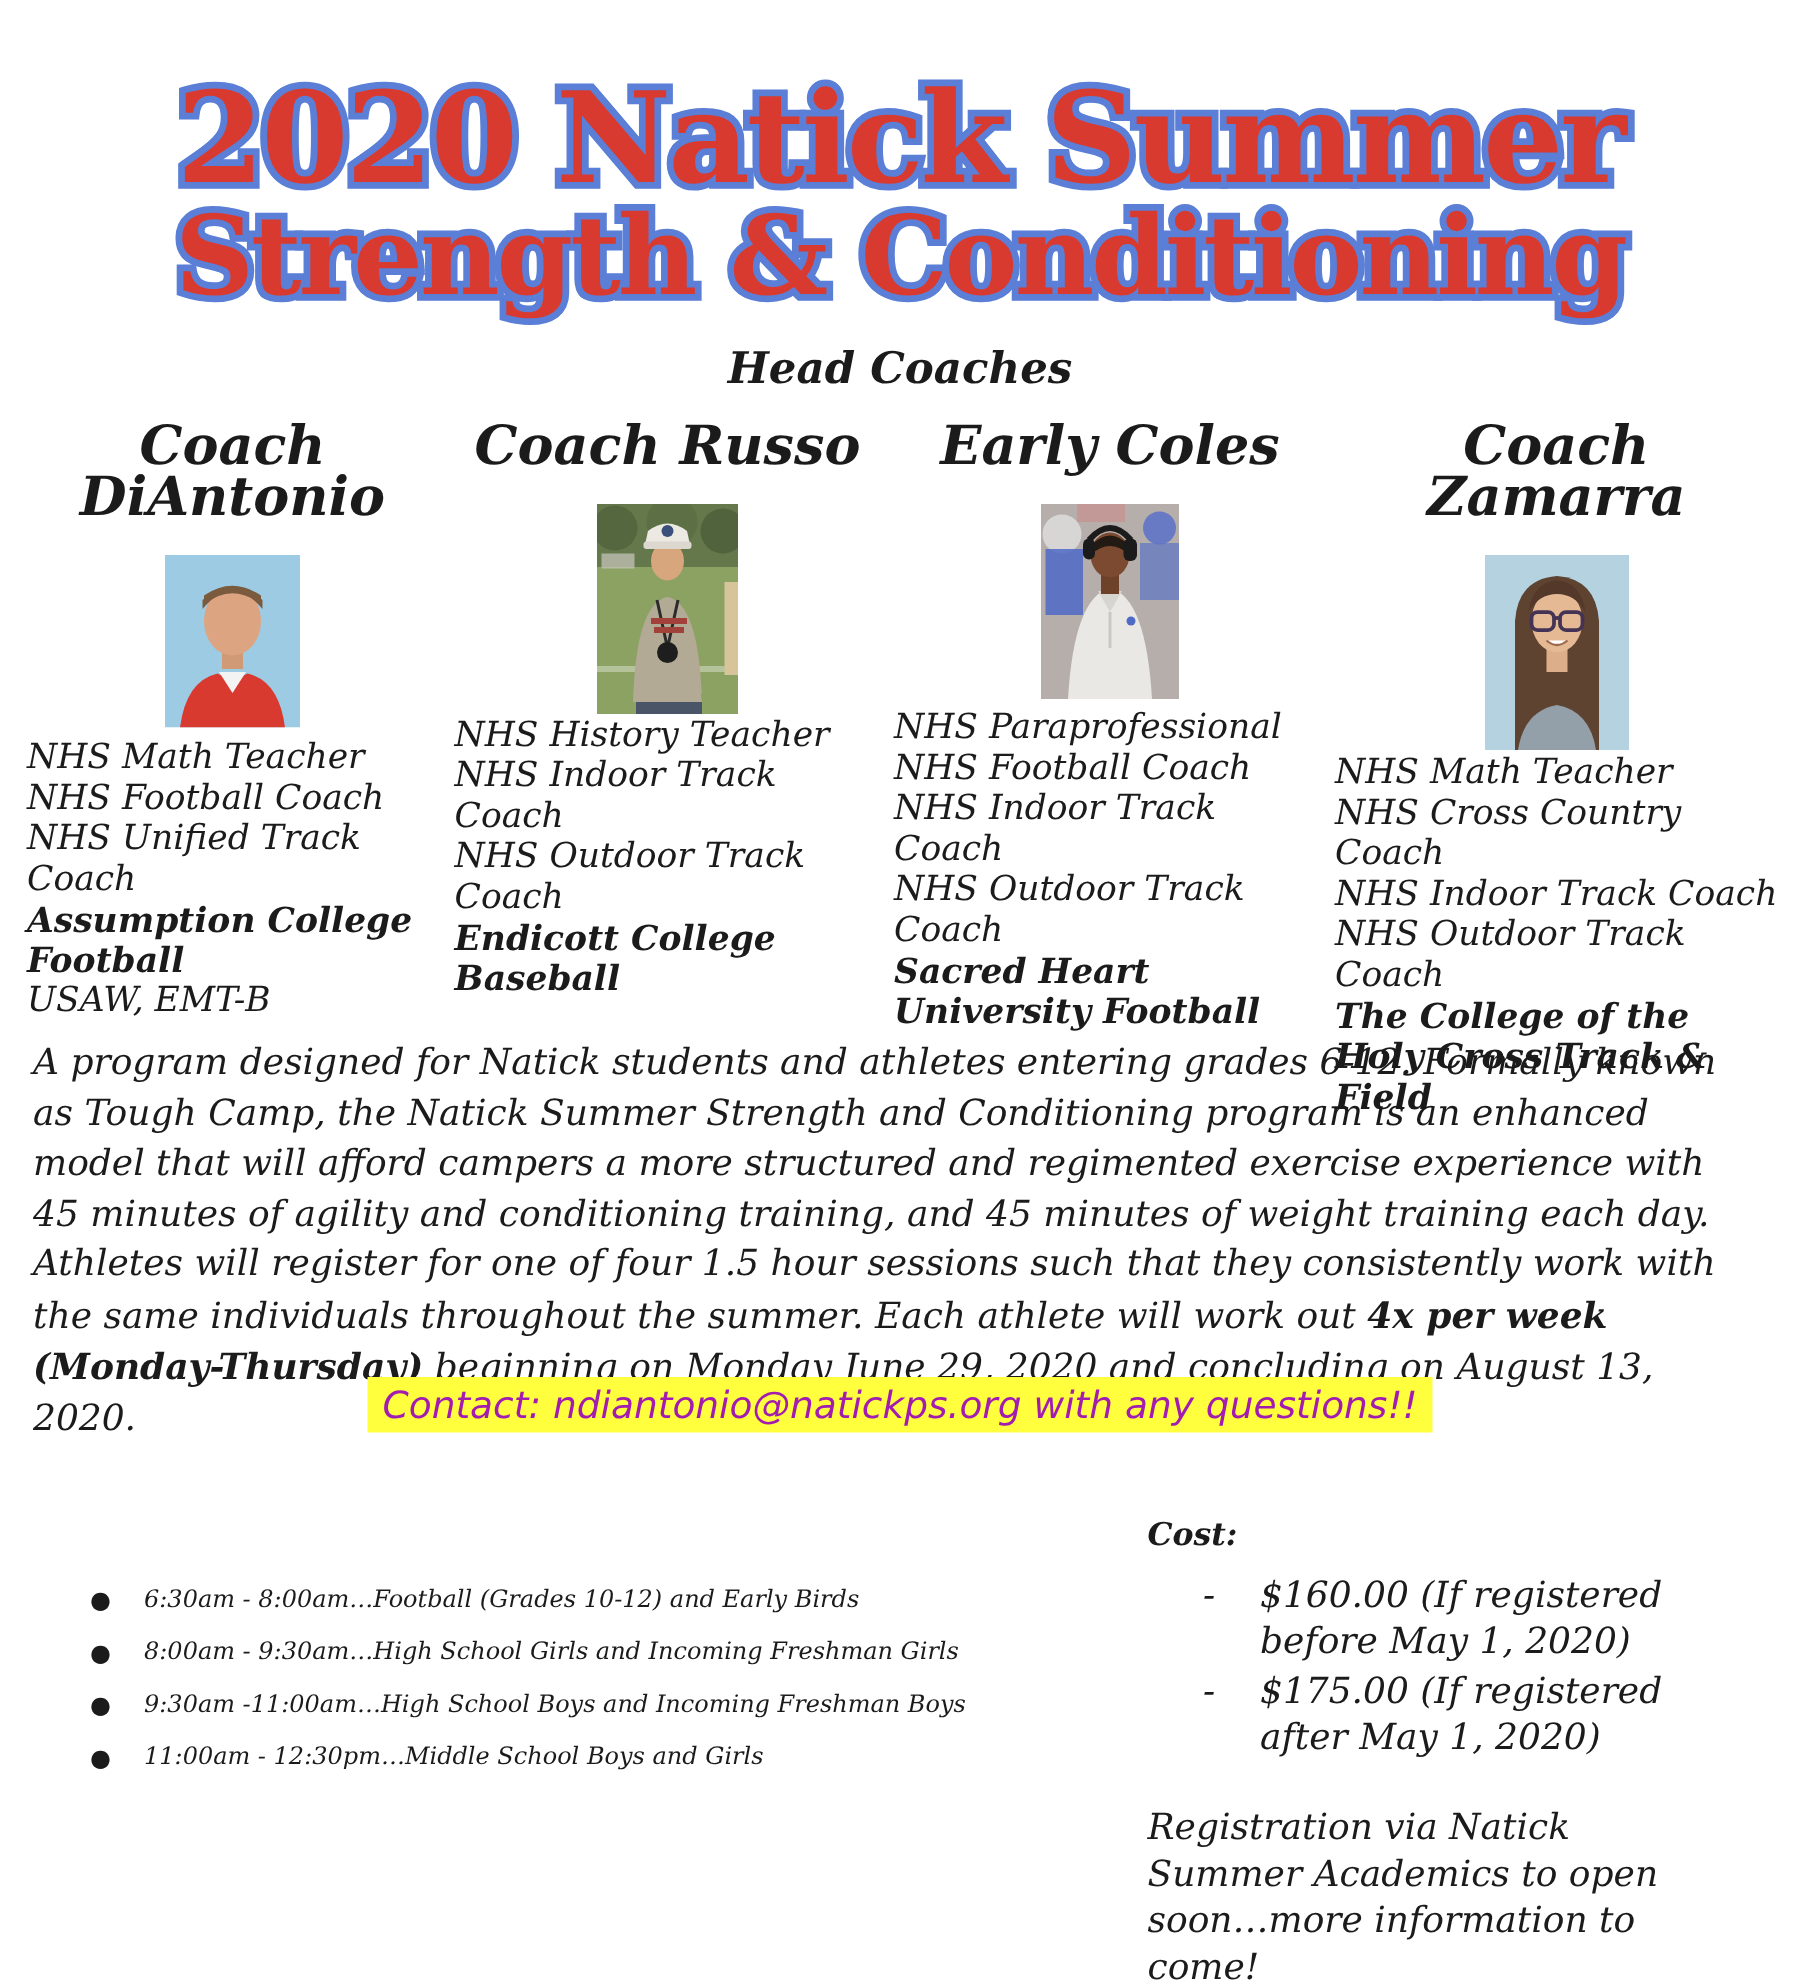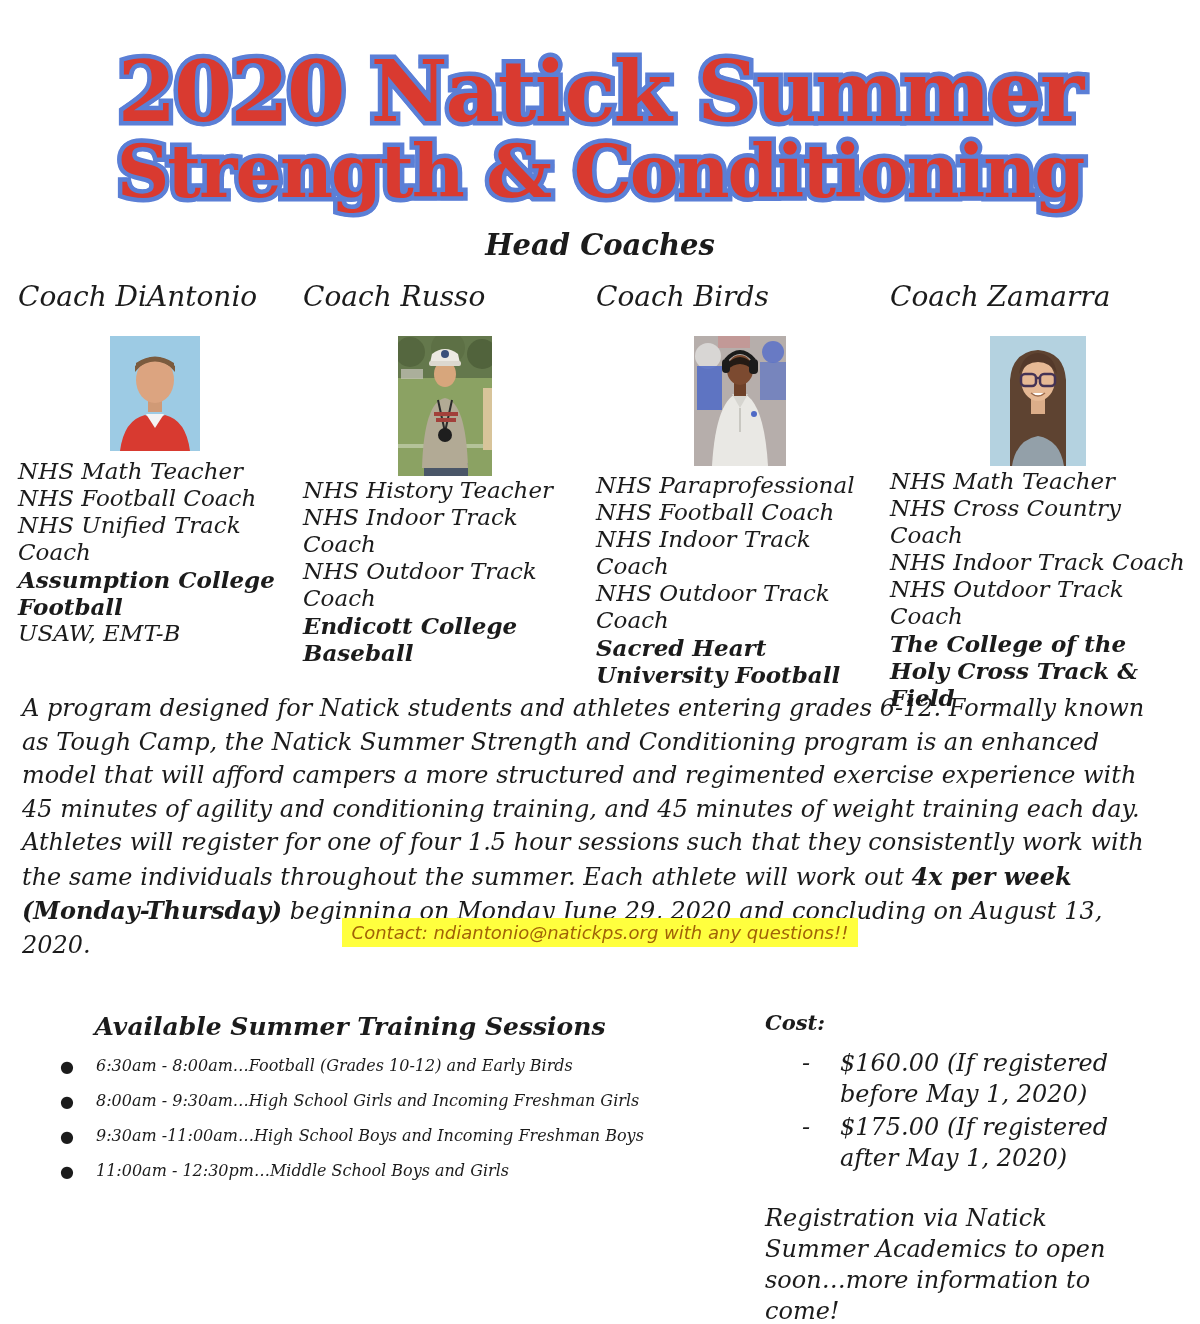--- a/index.html
+++ b/index.html
@@ -19,40 +19,40 @@
 
   
   .head-coaches{position:absolute;top:228px;left:0;width:100%;text-align:center;
       font-size:29px;font-weight:bold;font-style:italic;}
 
   .coach-col{position:absolute;top:280px;}
   .c1{left:18px;width:274px;}
   .c2{left:303px;width:284px;}
   .c3{left:596px;width:288px;}
   .c4{left:890px;width:295px;}
-  .coach-name{text-align:left;font-size:28px;font-weight:normal;font-style:italic;line-height:34px;}
+  .coach-name{text-align:center;font-size:36px;font-weight:bold;font-style:italic;line-height:34px;}
   .photo-wrap{text-align:center;margin-top:22px;line-height:0;}
   .photo-wrap svg{display:inline-block;}
   .bio{font-size:23px;font-style:italic;line-height:27px;}
   .c1 .bio{margin-top:7px;}
   .c2 .bio{margin-top:1px;}
   .c3 .bio{margin-top:6px;}
   .c4 .bio{margin-top:2px;}
   .bio .line{display:block;}
   .college{font-weight:bold;}
 
   
   .para{position:absolute;left:22px;top:692px;width:1152px;
       font-size:24px;font-style:italic;line-height:33.5px;}
   .para .bold-seg{font-weight:bold;}
 
   
   .contact-row{position:absolute;top:918px;left:0;width:100%;text-align:center;}
   .contact{display:inline-block;background:#ffff3e;padding:4px 10px;
-      font-family:"DejaVu Sans",sans-serif;font-style:italic;font-size:18px;color:#a16207;}
+      font-family:"DejaVu Sans",sans-serif;font-style:italic;font-size:25px;color:#a21caf;}
 
   
   .sessions-heading{position:absolute;left:60px;top:1012px;width:580px;text-align:center;
       font-size:25px;font-weight:bold;font-style:italic;}
   .sessions-list{position:absolute;left:58px;top:1050px;width:652px;
       font-size:16px;font-style:italic;}
   .s-item{position:relative;padding-left:38px;line-height:31px;margin-bottom:4px;}
   .s-item::before{content:"\25CF";position:absolute;left:2px;top:1px;font-size:16px;font-style:normal;}
 
   
@@ -131,21 +131,21 @@
     </div>
     <div class="bio">
       <span class="line">NHS History Teacher</span>
       <span class="line">NHS Indoor Track Coach</span>
       <span class="line">NHS Outdoor Track Coach</span>
       <span class="line college">Endicott College Baseball</span>
     </div>
   </div>
 
   <div class="coach-col c3">
-    <div class="coach-name">Coach Birds</div>
+    <div class="coach-name">Early Coles</div>
     <div class="photo-wrap">
       <svg width="92" height="130" viewBox="0 0 92 130">
         <rect width="92" height="130" fill="#b6aeab"></rect>
         <rect x="24" y="0" width="32" height="12" fill="#c98a8a" opacity="0.6"></rect>
         <circle cx="14" cy="20" r="13" fill="#d8d6d4"></circle>
         <rect x="3" y="30" width="25" height="44" fill="#4f6ac6" opacity="0.85"></rect>
         <circle cx="79" cy="16" r="11" fill="#5a71c8" opacity="0.85"></circle>
         <rect x="66" y="26" width="26" height="38" fill="#5d74c4" opacity="0.7"></rect>
         <path d="M18 130 Q22 62 46 56 Q70 62 74 130 Z" fill="#e9e8e4"></path>
         <path d="M38 58 L46 72 L54 58 Z" fill="#d6d5d0"></path>
@@ -193,21 +193,20 @@
       <span class="line college">The College of the Holy Cross Track &amp; Field</span>
     </div>
   </div>
 
   <div class="para"><span>A program designed for Natick students and athletes entering grades 6-12. Formally known as Tough Camp, the Natick Summer Strength and Conditioning program is an enhanced model that will afford campers a more structured and regimented exercise experience with 45 minutes of agility and conditioning training, and 45 minutes of weight training each day. Athletes will register for one of four 1.5 hour sessions such that they consistently work with the same individuals throughout the summer. Each athlete will work out </span><span class="bold-seg">4x per week (Monday-Thursday)</span><span> beginning on Monday June 29, 2020 and concluding on August 13, 2020.</span></div>
 
   <div class="contact-row">
     <span class="contact">Contact: ndiantonio@natickps.org with any questions!!</span>
   </div>
 
-  <div class="sessions-heading">Available Summer Training Sessions</div>
   <div class="sessions-list">
     <div class="s-item">6:30am - 8:00am…Football (Grades 10-12) and Early Birds</div>
     <div class="s-item">8:00am - 9:30am…High School Girls and Incoming Freshman Girls</div>
     <div class="s-item">9:30am -11:00am…High School Boys and Incoming Freshman Boys</div>
     <div class="s-item">11:00am - 12:30pm…Middle School Boys and Girls</div>
   </div>
 
   <div class="cost-heading">Cost:</div>
   <div class="cost-list">
     <div class="cost-item">$160.00 (If registered before May 1, 2020)</div>

